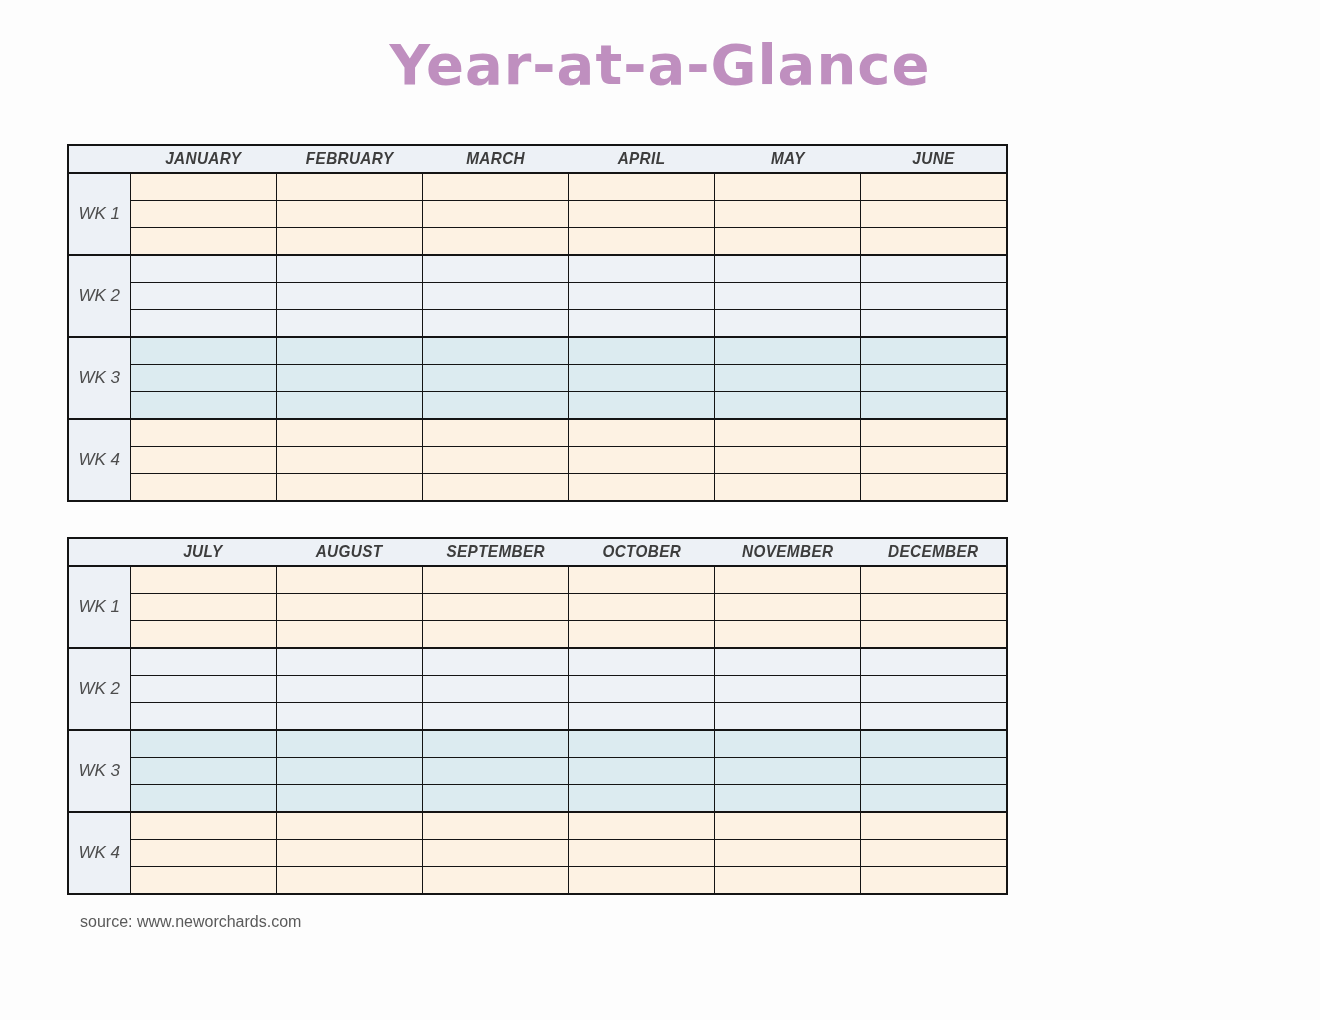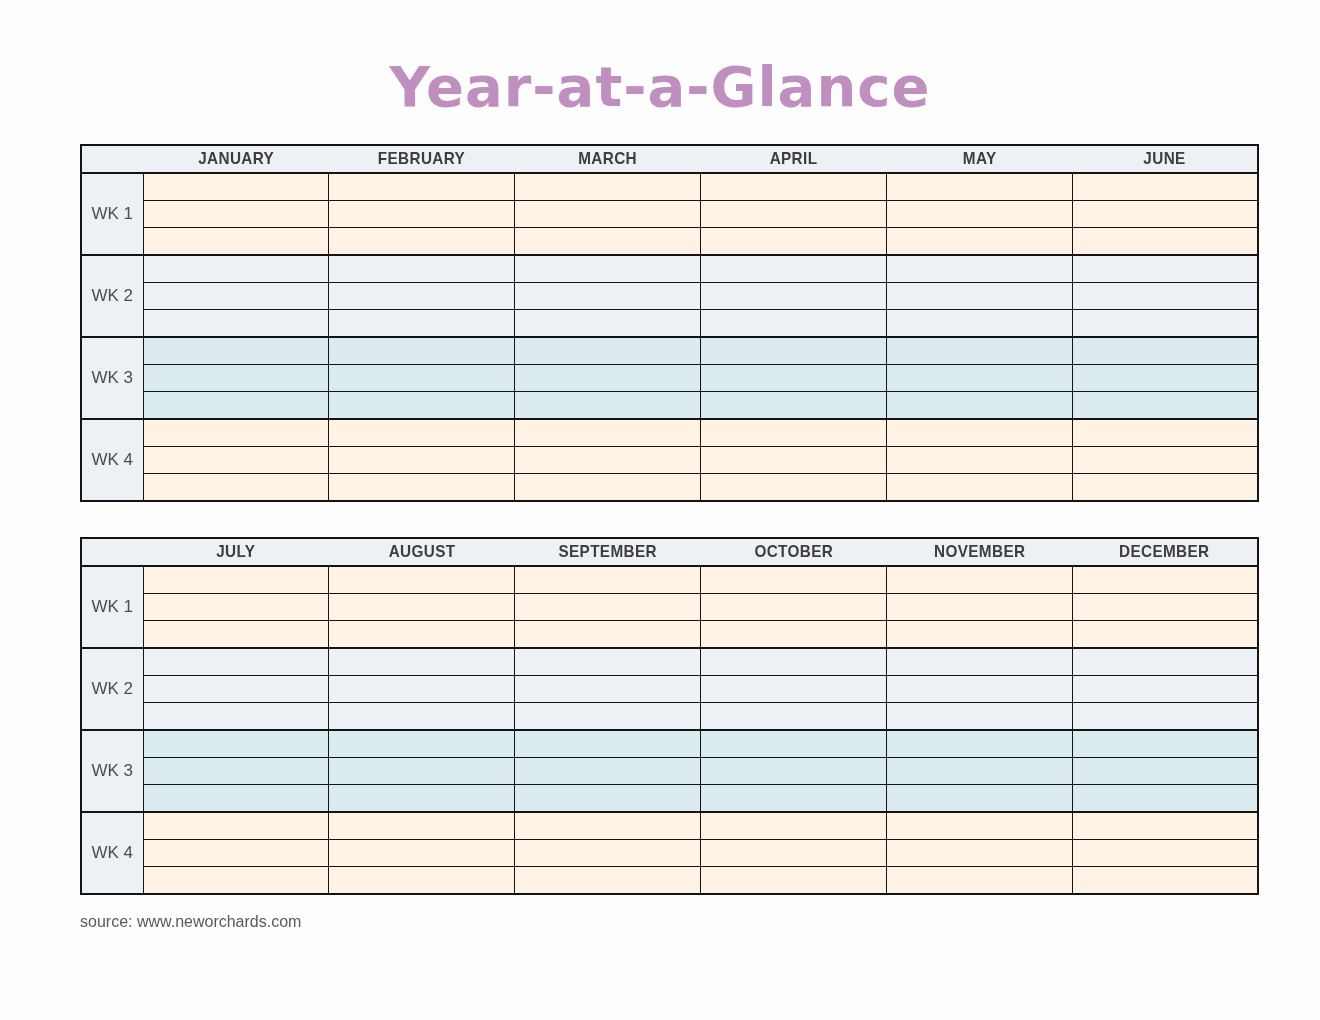--- a/index.html
+++ b/index.html
@@ -6,35 +6,36 @@
   .page{
     position:relative;
     width:1320px;
     height:1020px;
     background:var(--page-bg,#fdfdfd);
     font-family:"Liberation Sans",sans-serif;
     overflow:hidden;
   }
   .title{
     position:absolute;
-    top:54px;
+    top:32px;
     left:0;
     width:100%;
     margin:0;
     text-align:center;
     font-family:"DejaVu Sans",sans-serif;
     font-weight:bold;
     font-size:56px;
     letter-spacing:1px;
     color:var(--title,#bf8fbf);
   }
   .cal-host{
     position:absolute;
-    left:80px;
-    width:1179px;
+    left:67px;
+    width:941px;
+    font-style:italic;
   }
   #cal-0{top:144px;}
   #cal-1{top:537px;}
   table.cal{
     width:100%;
     border-collapse:collapse;
     table-layout:fixed;
     border:2px solid var(--table-border,#141414);
   }
   table.cal col.label-col{width:62px;}

